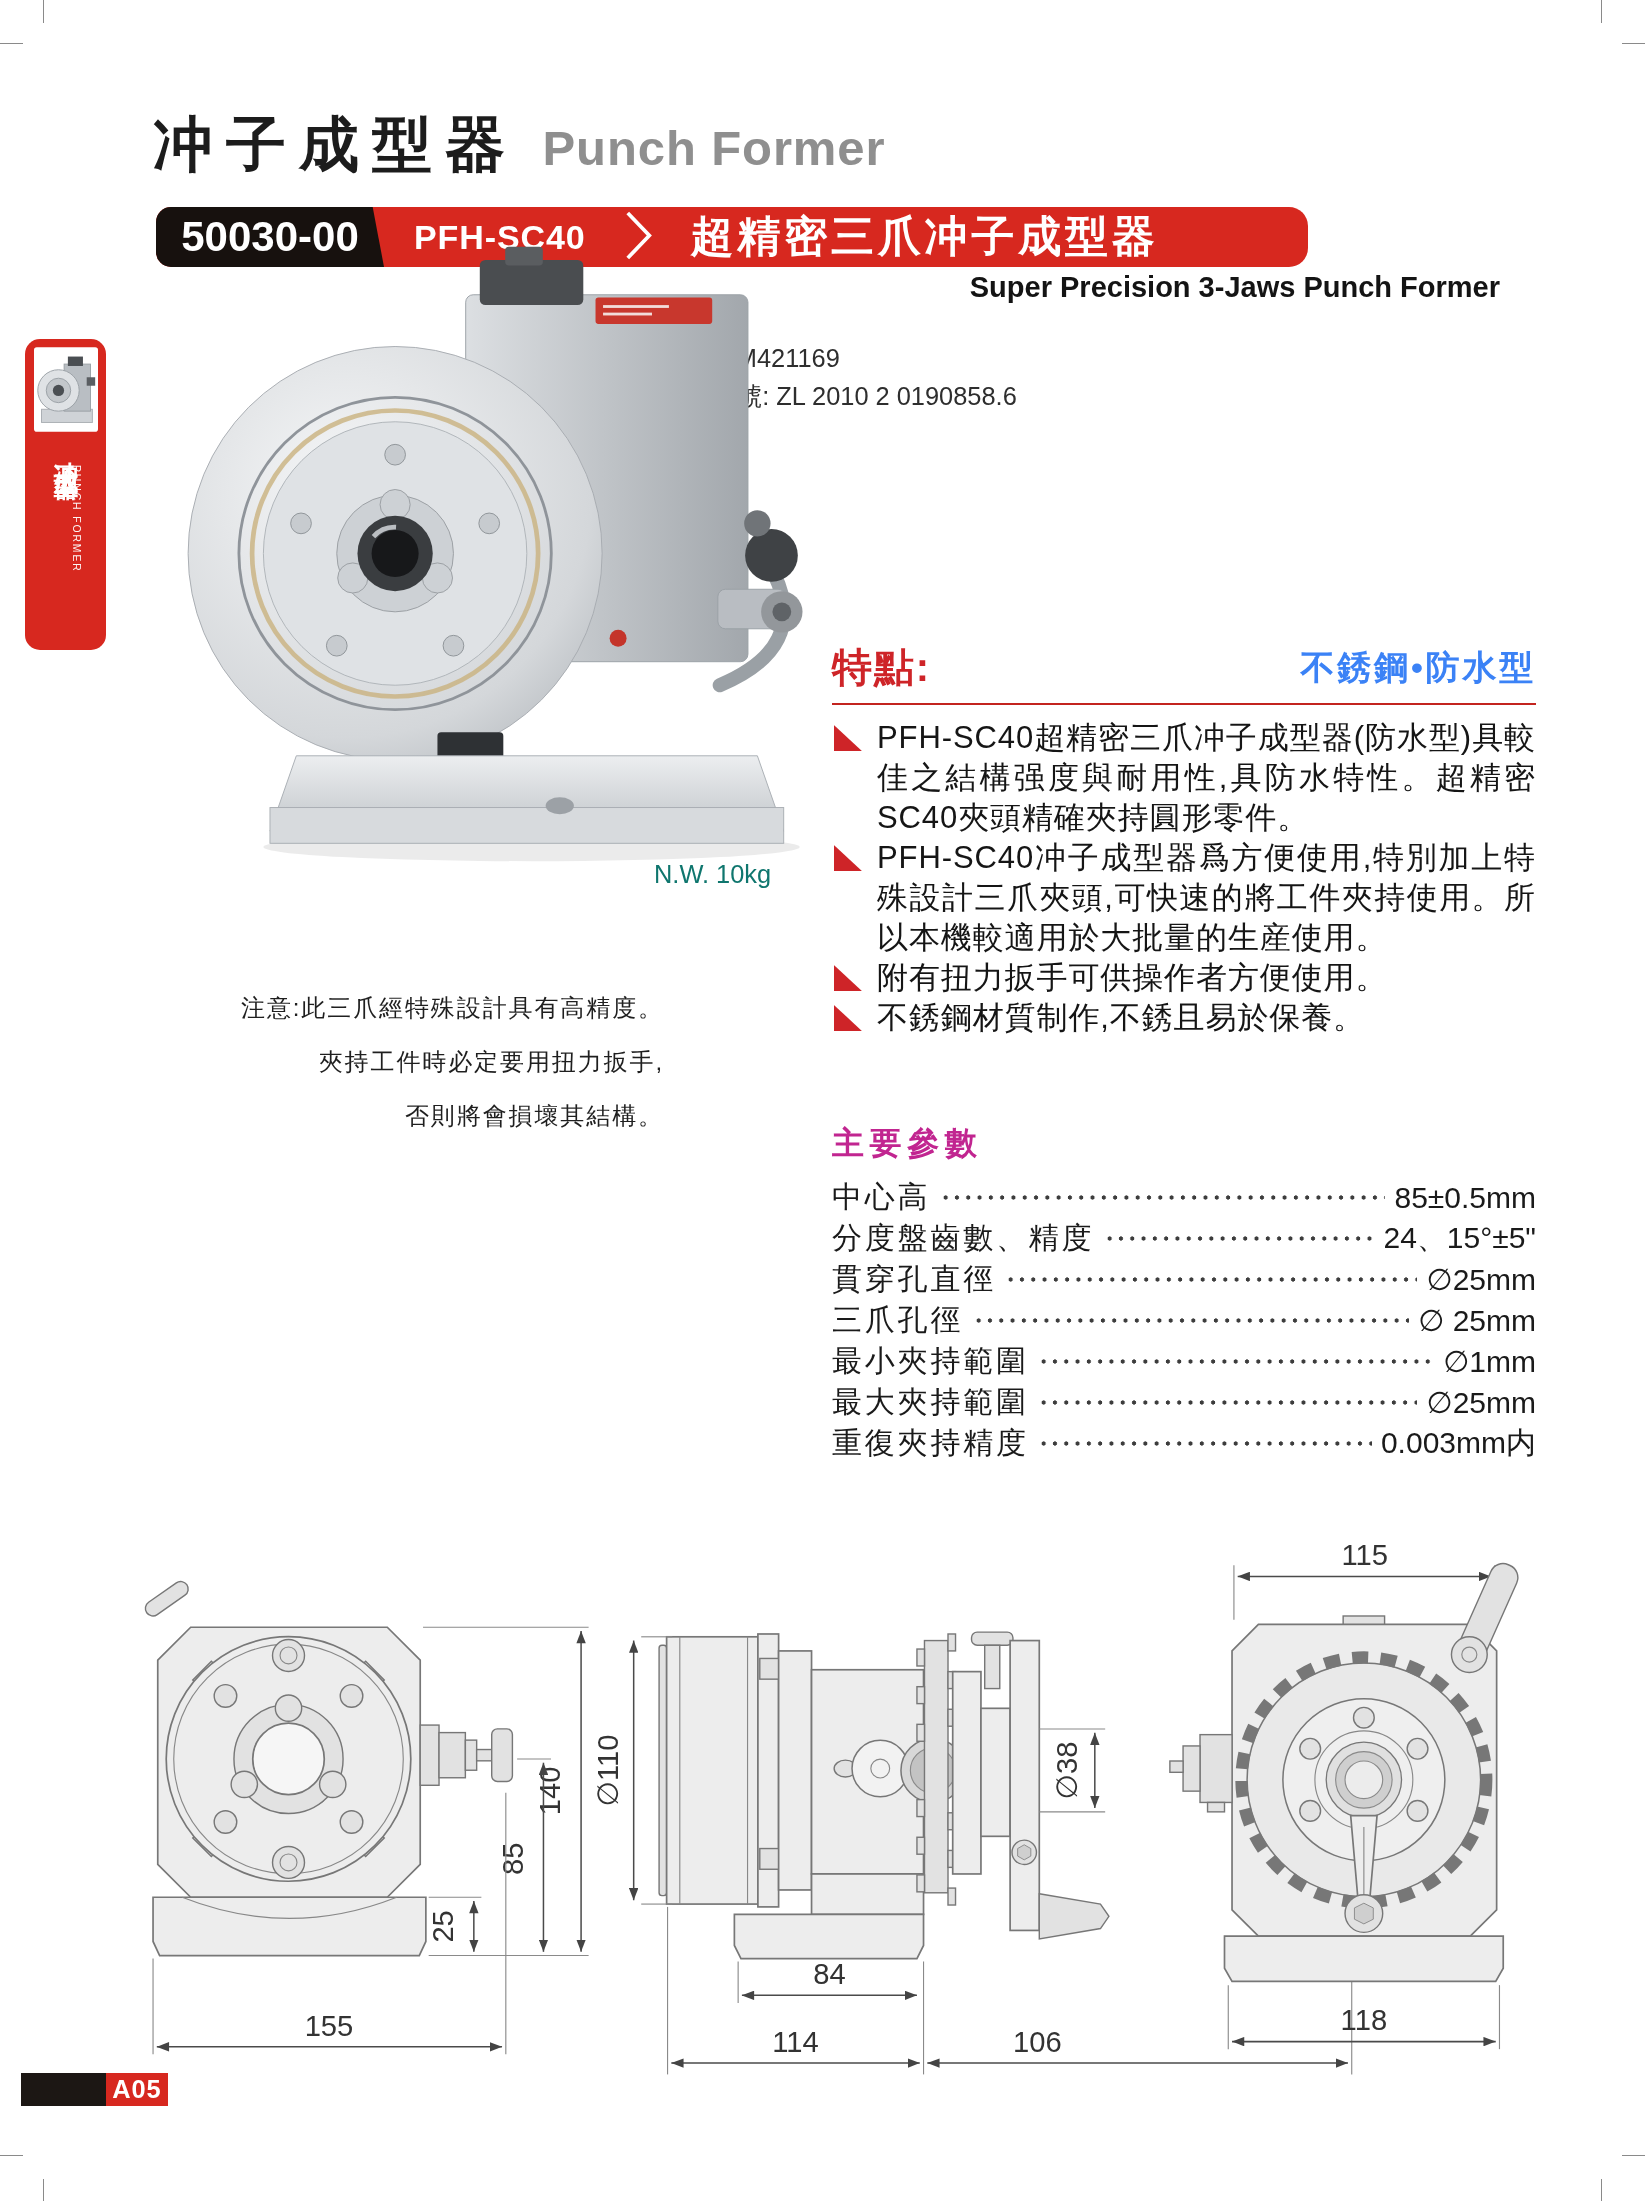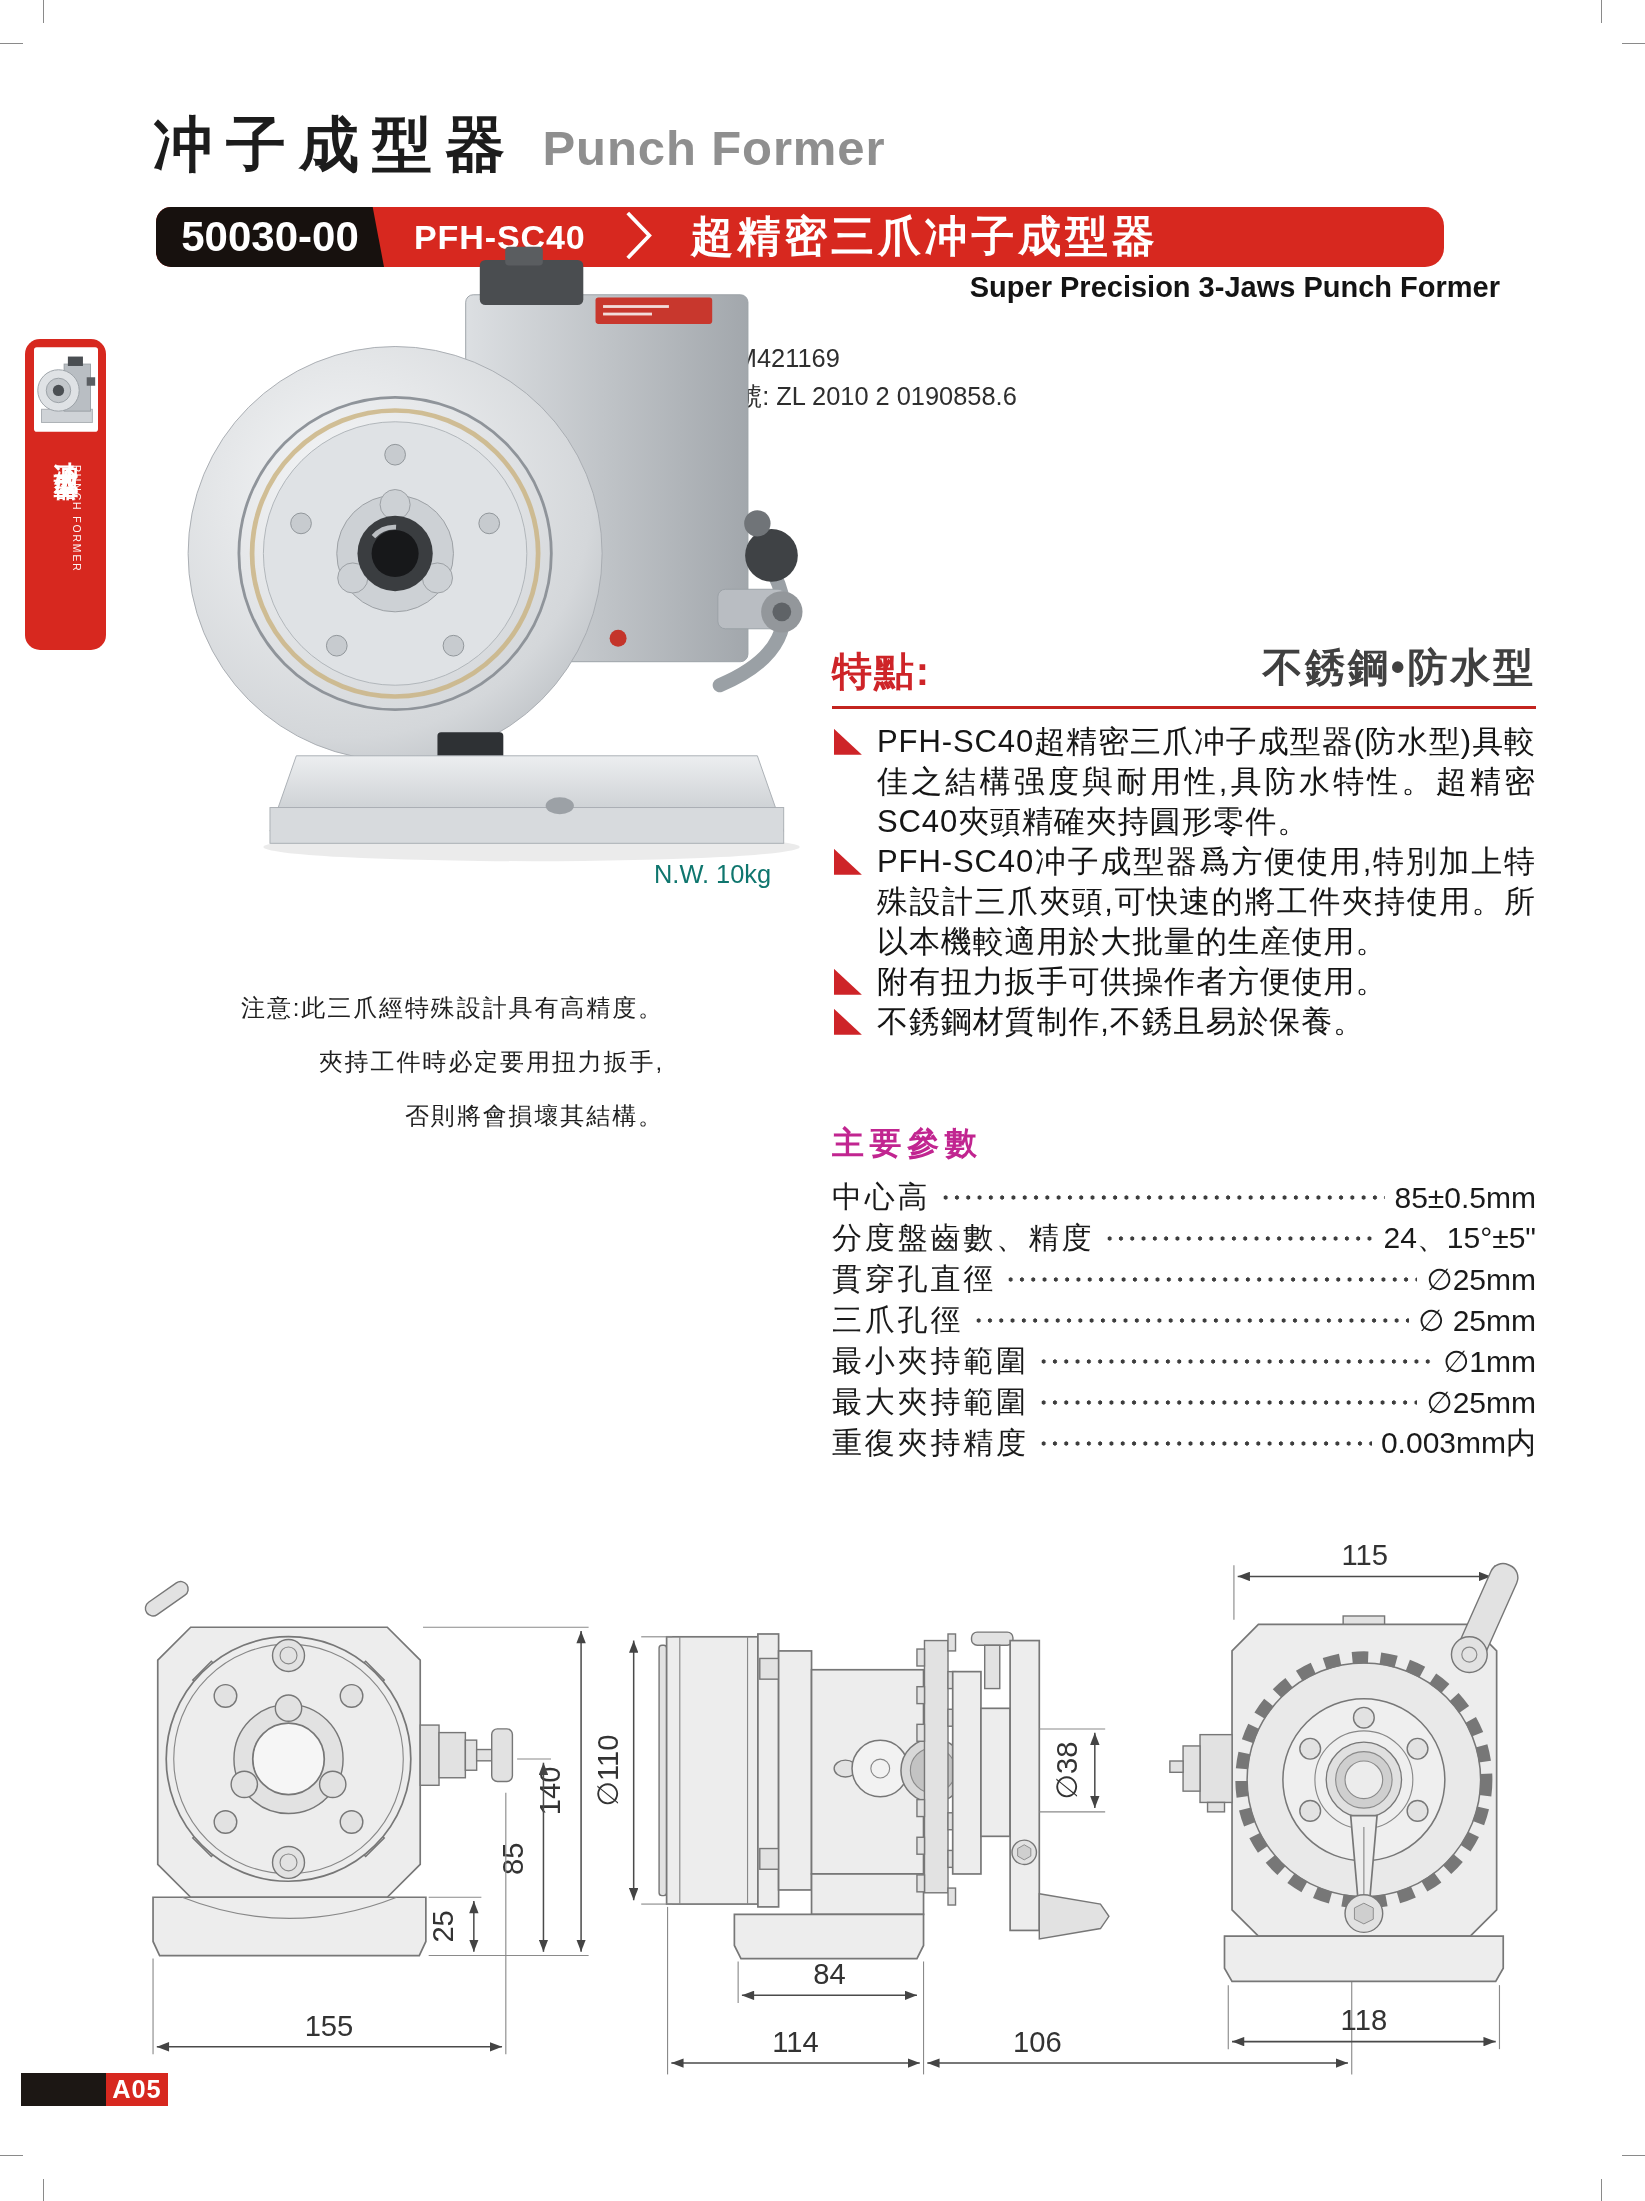--- a/index.html
+++ b/index.html
@@ -12,21 +12,21 @@
   }
   
   .crop{position:absolute;background:#8a8a8a;}
 
   
   .header{position:absolute;left:153px;top:105px;display:flex;align-items:baseline;gap:24.5px;white-space:nowrap;}
   .title-zh{font-size:60px;font-weight:bold;color:#1c1c1c;letter-spacing:13px;}
   .title-en{font-size:49px;font-weight:bold;color:#8f8f8f;letter-spacing:0.9px;}
 
   
-  .banner{position:absolute;left:156px;top:207px;width:1288px;height:60px;background:#d7281f;
+  .banner{position:absolute;left:156px;top:207px;width:1152px;height:60px;background:#d7281f;
     border-radius:15px 19px 19px 15px;display:flex;align-items:center;}
   .model-badge{width:228px;height:100%;background:#17110e;flex:0 0 auto;
     border-radius:15px 0 0 15px;clip-path:polygon(0 0,calc(100% - 11.3px) 0,100% 100%,0 100%);
     display:flex;align-items:center;justify-content:center;}
   .model-code{font-size:42px;font-weight:bold;color:#fff;letter-spacing:0;}
   .model-name{font-size:34px;font-weight:bold;color:#fff;margin-left:30px;letter-spacing:0.9px;}
   .chevron-divider{margin-left:38px;flex:0 0 auto;}
   .product-zh{font-size:43px;font-weight:bold;color:#fff;margin-left:37px;letter-spacing:3.8px;white-space:nowrap;}
   .subtitle-en{position:absolute;right:145px;top:271px;font-size:29px;font-weight:bold;color:#141414;letter-spacing:0;}
 
@@ -46,21 +46,21 @@
   .weight-label{position:absolute;left:654px;top:860px;font-size:25.4px;color:#0f766e;}
 
   
   .note{position:absolute;left:241px;top:981px;font-size:24px;color:#1f1f1f;line-height:54px;letter-spacing:1.9px;white-space:nowrap;text-align:right;}
   .note .indent{padding-left:75px;}
 
   
   .features{position:absolute;left:832px;top:640px;width:704px;}
   .features-head{display:flex;justify-content:space-between;align-items:flex-end;}
   .features-title{font-size:40px;font-weight:bold;color:#ce2428;letter-spacing:1.9px;}
-  .features-tagline{font-size:40px;font-weight:bold;color:#404040;letter-spacing:2.8px;padding-bottom:3.8px;}
+  .features-tagline{font-size:34px;font-weight:bold;color:#3b82f6;letter-spacing:2.8px;padding-bottom:3.8px;}
   .features-rule{height:2.8px;background:#c3241f;margin-top:7.5px;}
   .feature-list{margin-top:13px;}
   .feature-item{position:relative;padding-left:45px;font-size:31px;color:#151515;line-height:40px;letter-spacing:0.9px;text-align:justify;}
   .tri{position:absolute;left:1.9px;top:6.6px;width:28px;height:26px;background:#ce2428;
     clip-path:polygon(0 0,100% 100%,0 100%);}
 
   
   .params{position:absolute;left:832px;top:1122px;width:704px;}
   .params-title{font-size:32px;font-weight:bold;color:#c12590;letter-spacing:5.6px;margin-bottom:11.3px;}
   .prow{display:flex;align-items:center;height:41px;font-size:30px;color:#1a1a1a;}

